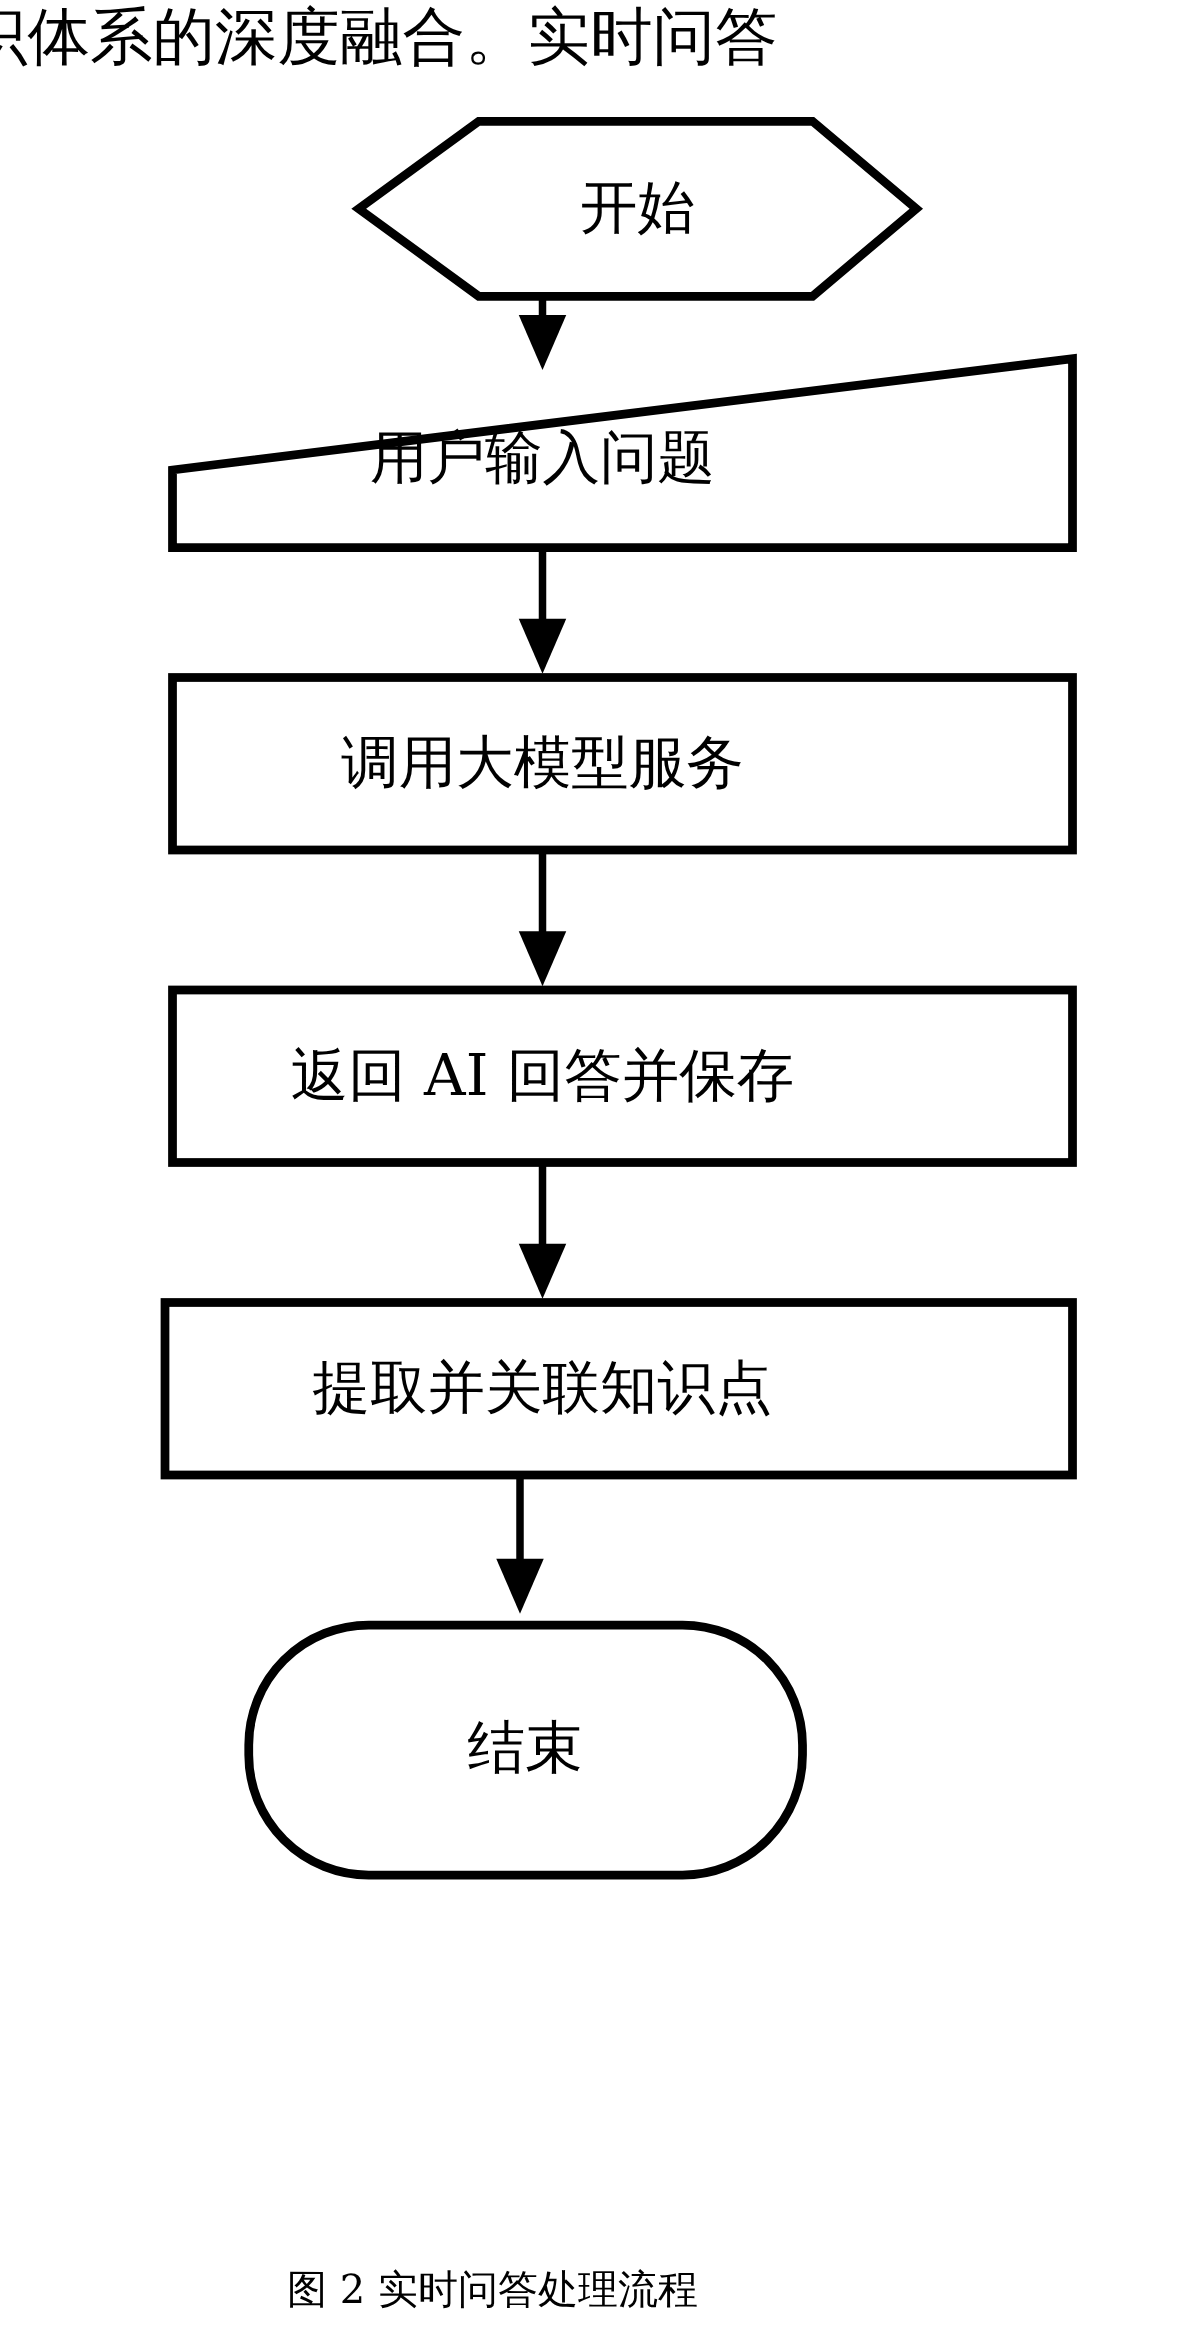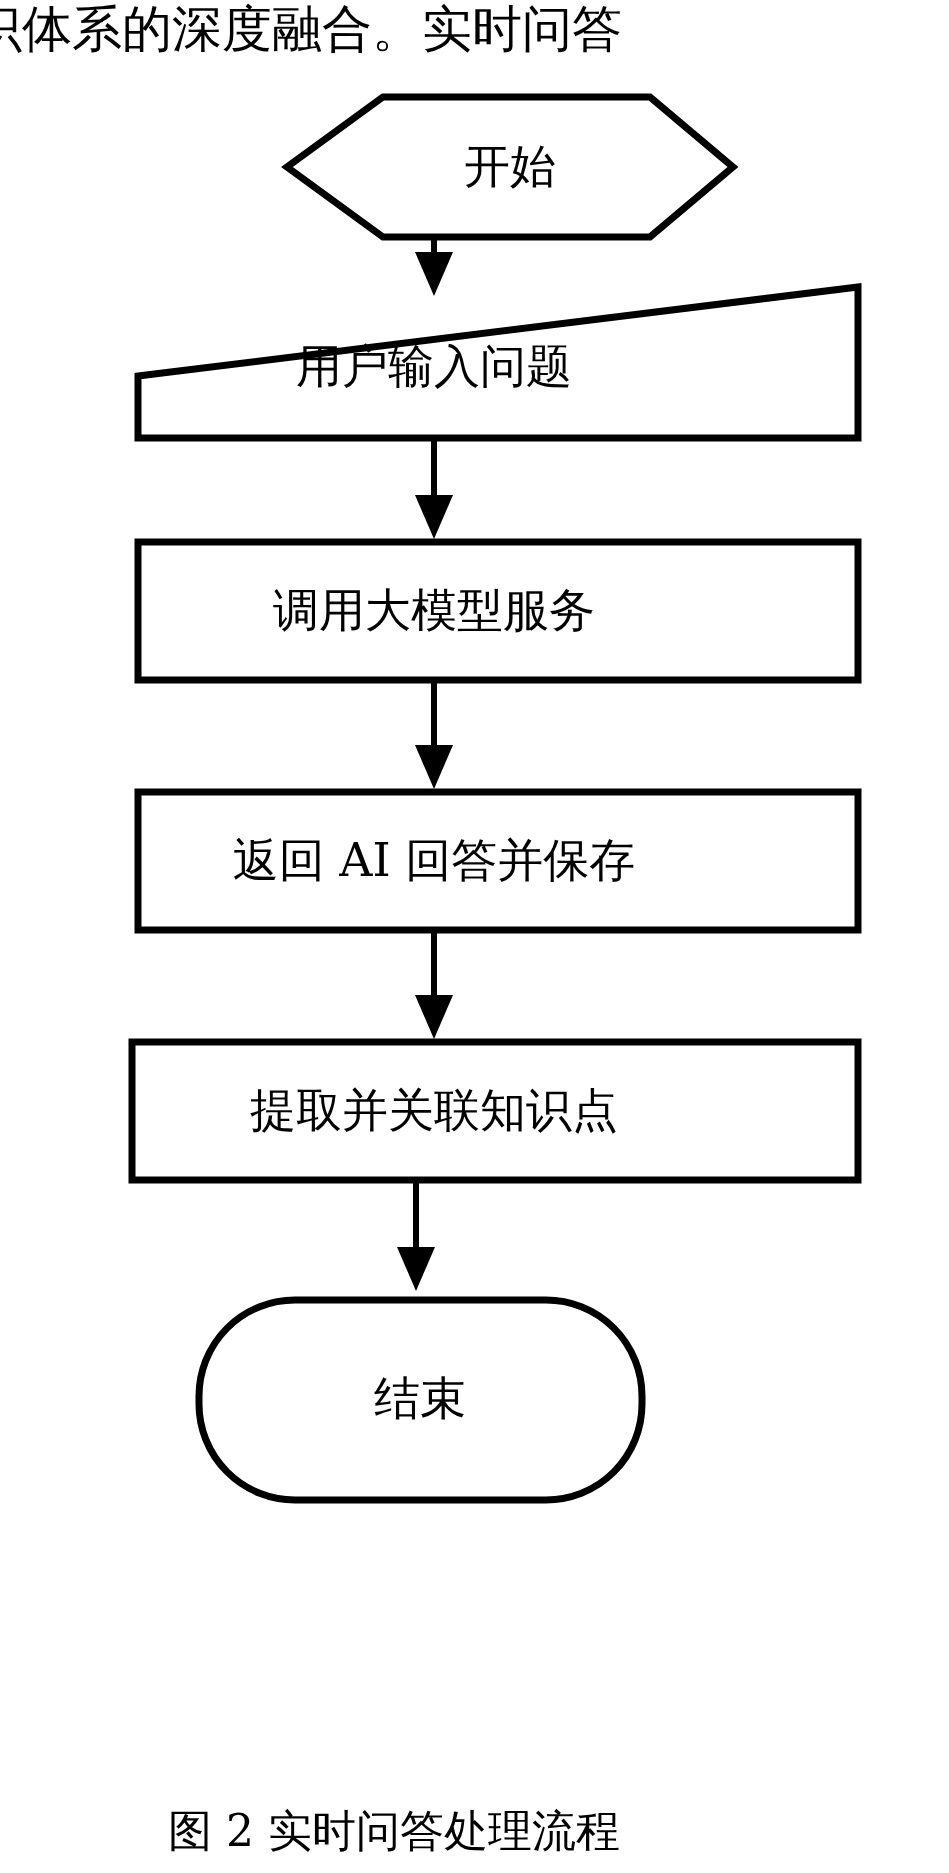--- a/index.html
+++ b/index.html
@@ -40,21 +40,21 @@
   }
 
   
   .caption {
     position: absolute;
     left: 0;
     top: 1800px;
     width: 788px;
     text-align: center;
     font-family: "DejaVu Serif", "Liberation Serif", serif;
-    font-size: 44px;
+    font-size: 32px;
     line-height: 62px;
     white-space: nowrap;
     color: #000;
   }
 
   
   #flow {
     position: absolute;
     left: 0;
     top: 0;

